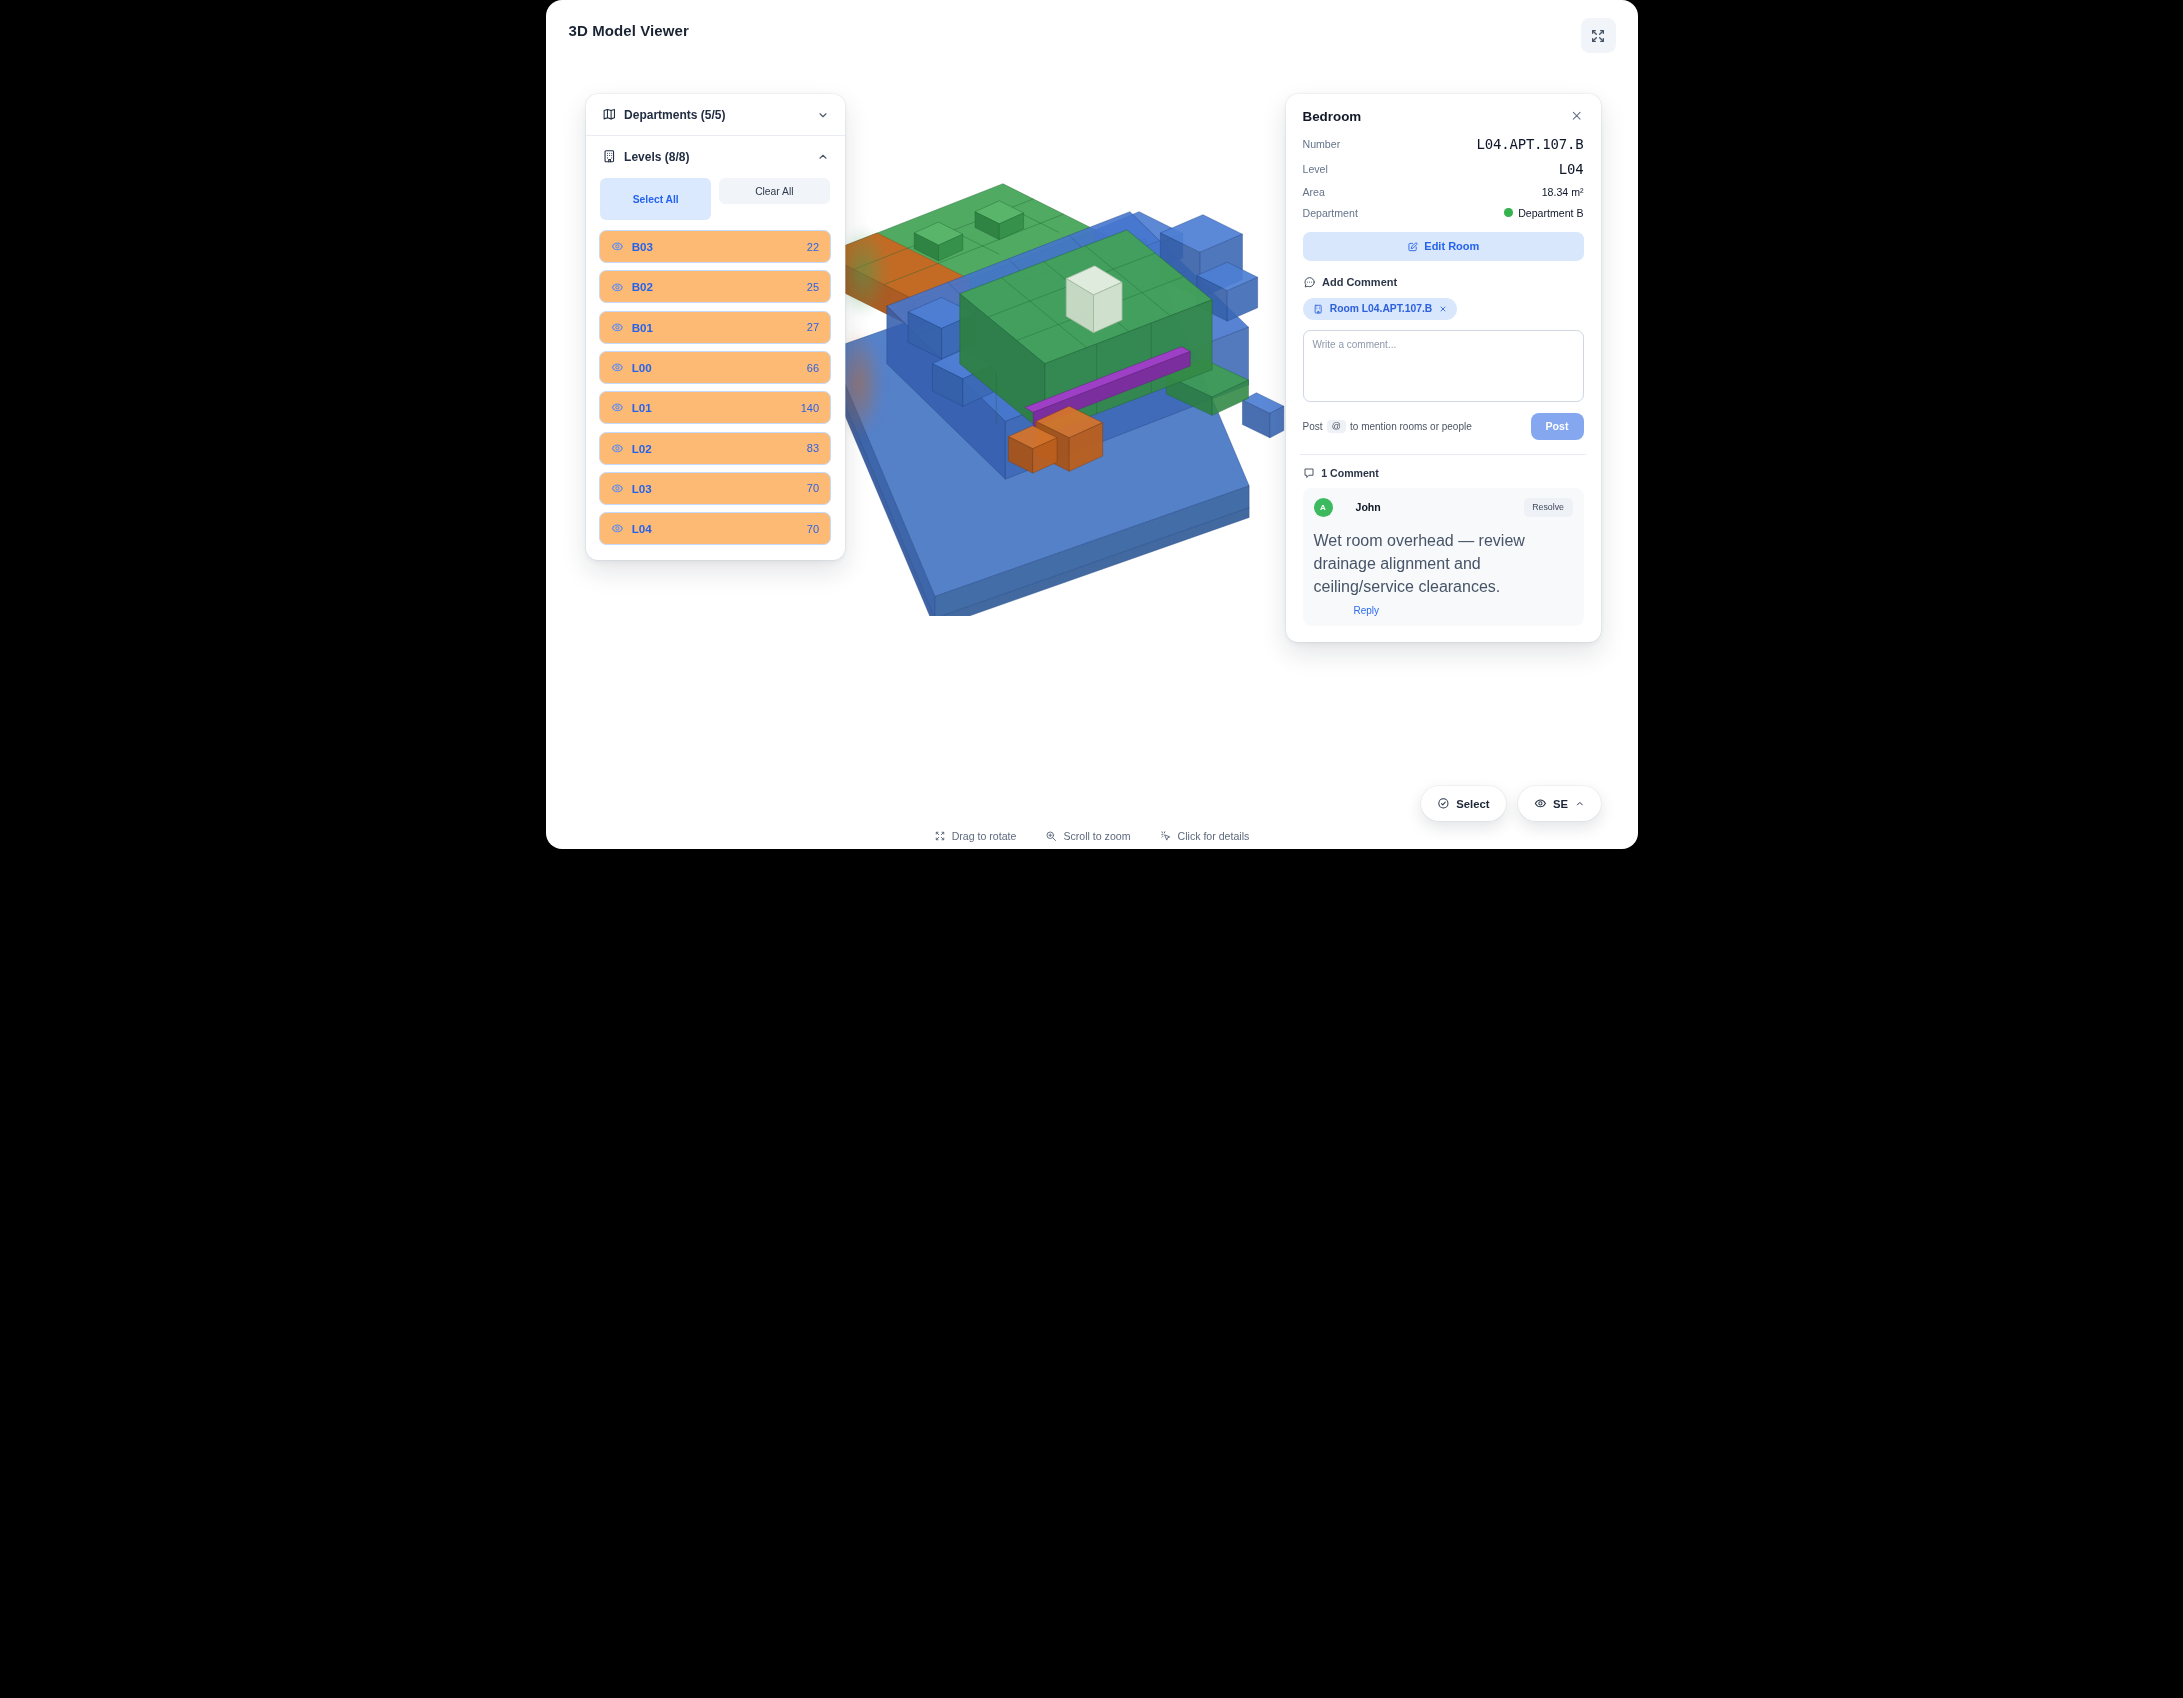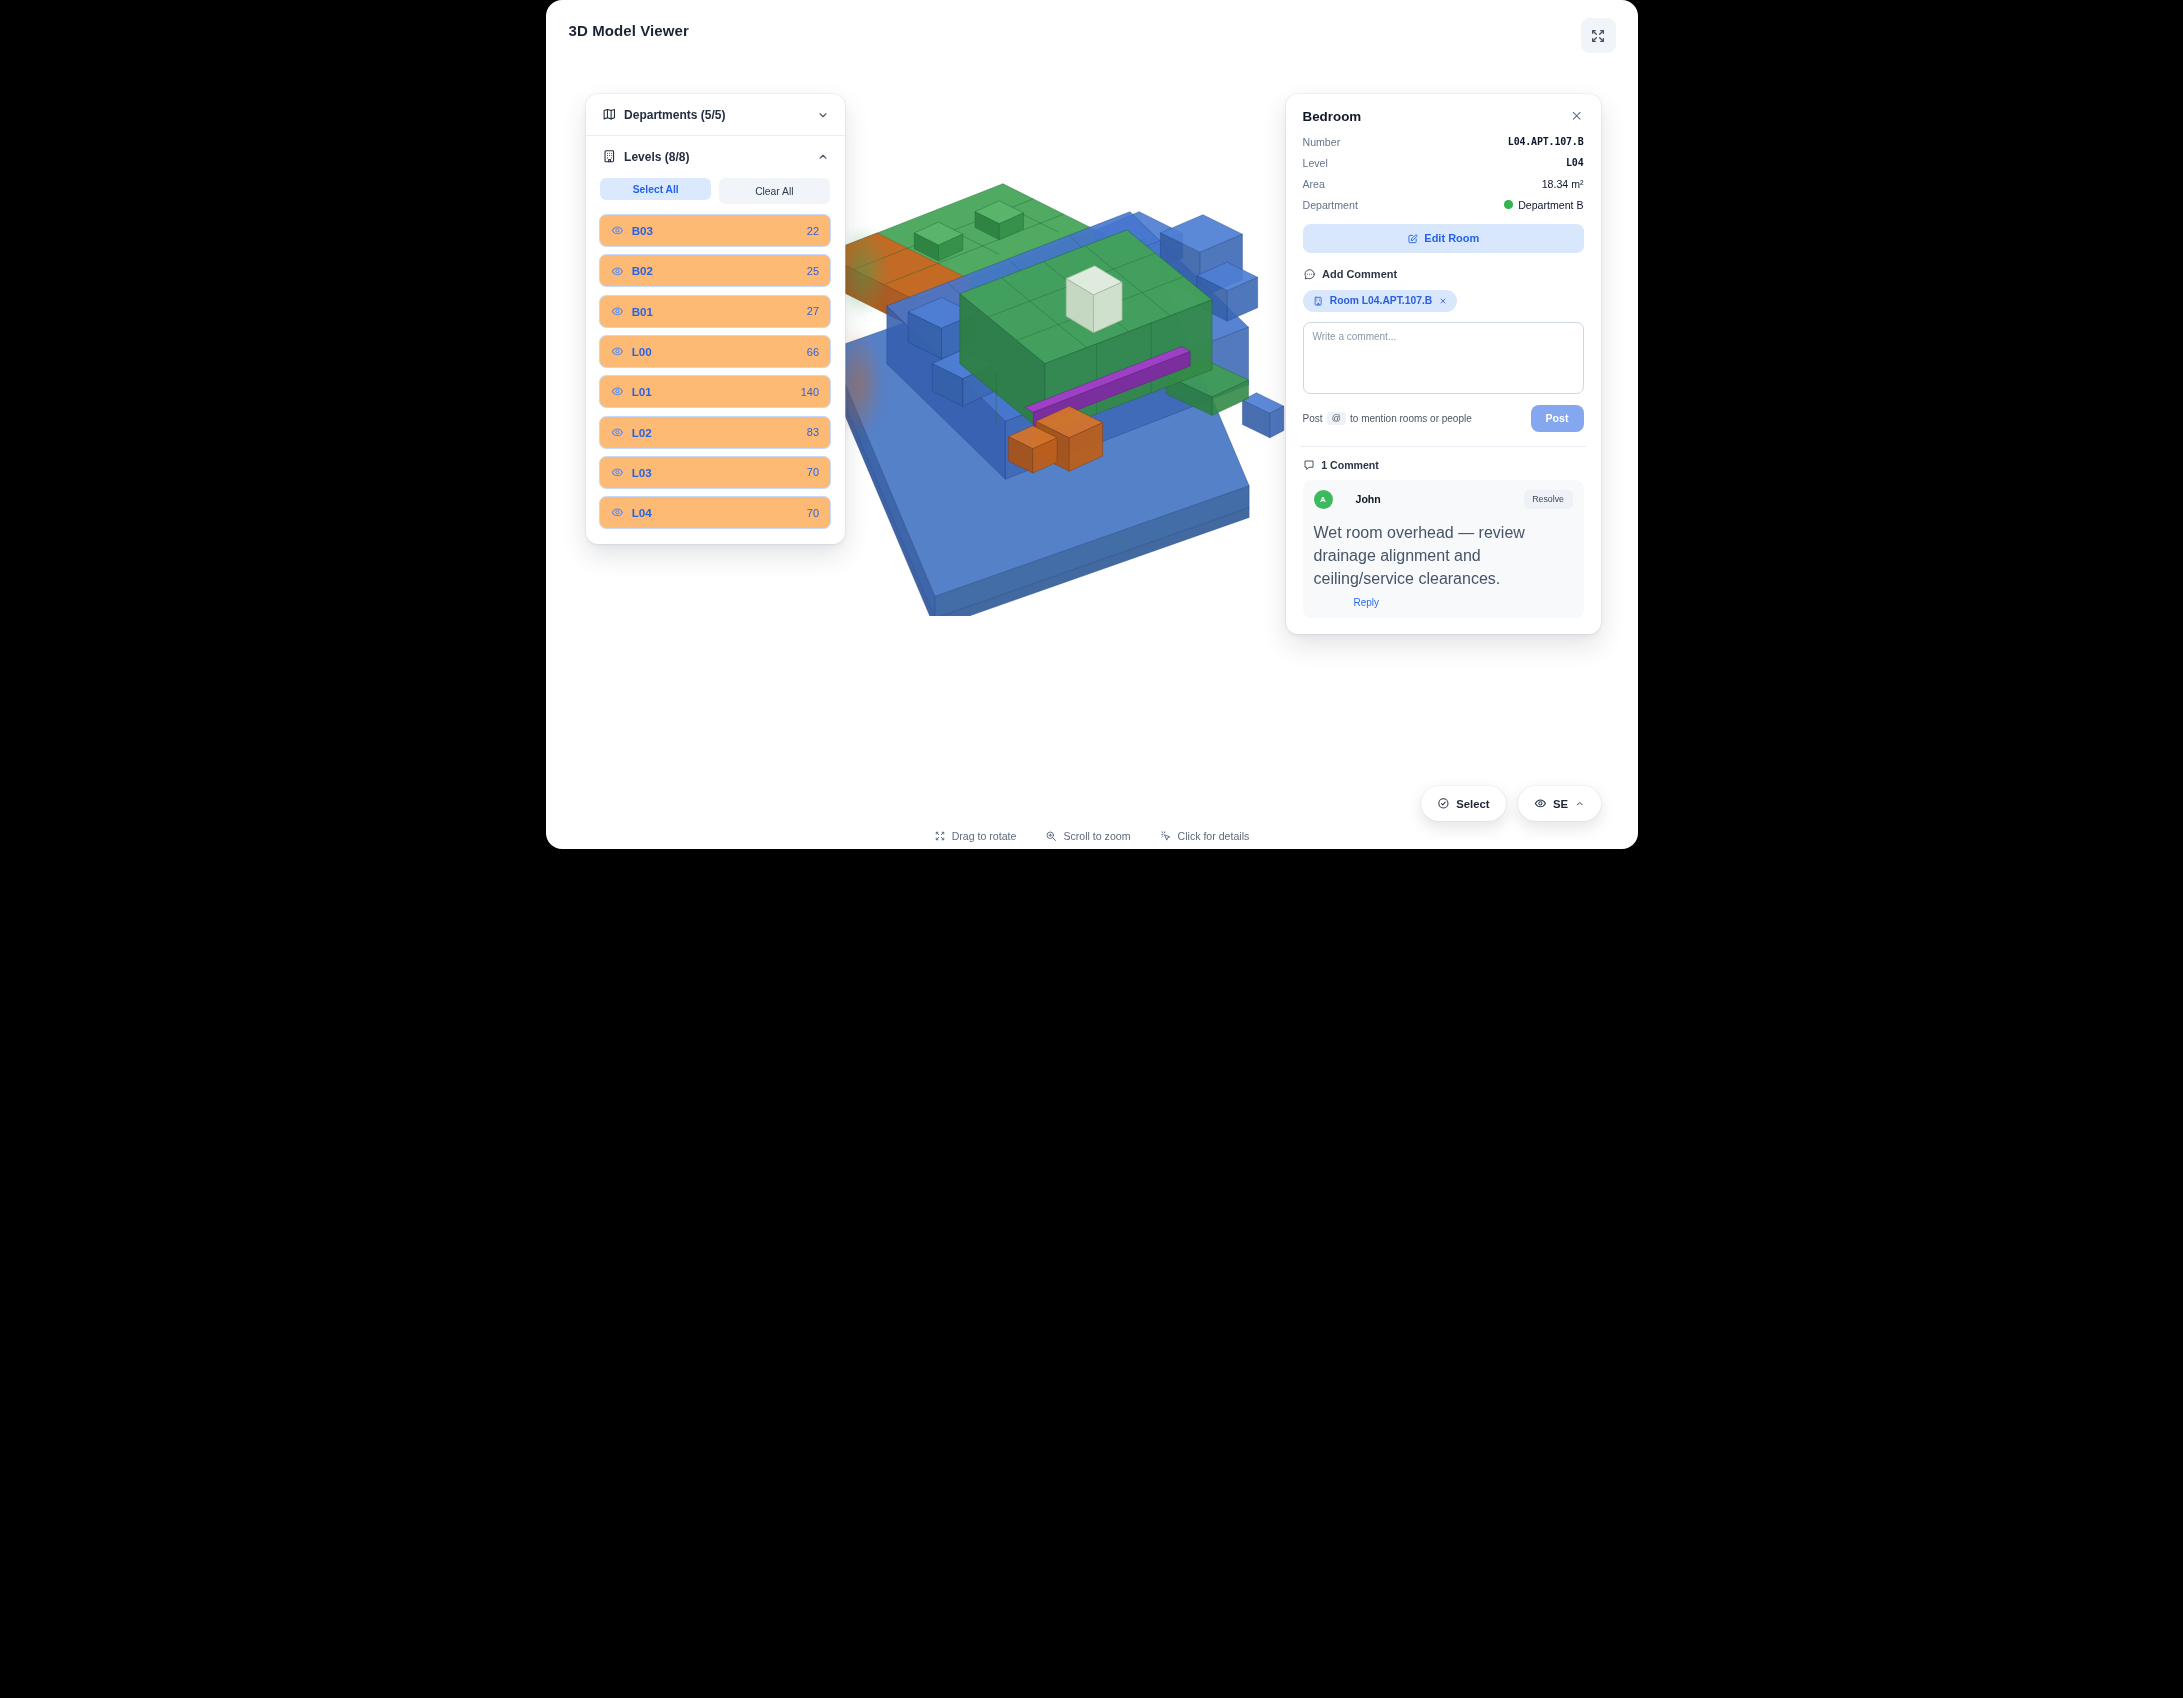--- a/index.html
+++ b/index.html
@@ -26,40 +26,40 @@
     box-shadow:0 11px 27px rgba(15,23,42,.12), 0 1.2px 4.9px rgba(15,23,42,.05), 0 0 0 0.6px rgba(230,236,243,.7);
   }
   .left-panel { left:40px; top:94px; width:259px; }
   .panel-header { display:flex; align-items:center; gap:8px; padding:13.4px 16px; cursor:pointer; }
   .panel-header .hicon { width:14.6px; height:14.6px; color:#232e42; flex:0 0 auto; }
   .panel-header .hlabel { font-size:12px; font-weight:700; color:#232e42; }
   .panel-header .chev { margin-left:auto; width:12px; height:12px; color:#4a5668; }
   .panel-divider { height:0.6px; background:#e9edf3; }
   .levels-body { padding:0 13.4px 14.6px; }
   .toggle-row { display:flex; gap:7.3px; margin:8.5px 1.2px 9.7px; }
-  .btn-selectall { flex:1; height:22px; border:none; border-radius:6px; background:#dbe9fe; color:#2563eb; font-size:10.3px; font-weight:600; font-family:inherit; cursor:pointer; }
+  .btn-selectall { flex:1; height:42px; border:none; border-radius:6px; background:#dbe9fe; color:#2563eb; font-size:10.3px; font-weight:600; font-family:inherit; cursor:pointer; }
   .btn-clearall  { flex:1; height:26px; border:none; border-radius:6px; background:#f1f4f8; color:#2f3a4d; font-size:10.3px; font-weight:500; font-family:inherit; cursor:pointer; }
   .level-list { display:flex; flex-direction:column; gap:7.3px; }
   .level-row {
     height:33px; display:flex; align-items:center; gap:8px; padding:0 11px;
     background:#fdba74; border:0.9px solid #c5dafb; border-radius:7.3px; cursor:pointer;
   }
   .level-row .eye { width:12.8px; height:12.8px; color:#5b8cf2; flex:0 0 auto; }
   .level-row .lname { font-size:11.6px; font-weight:600; color:#2563eb; }
   .level-row .lcount { margin-left:auto; font-size:11px; font-weight:500; color:#2b63e4; }
   
   .right-panel { left:740px; top:94px; width:315px; padding:14.6px 17px 16px; }
   .rp-head { display:flex; align-items:center; }
   .rp-title { font-size:13.4px; font-weight:700; color:#111827; }
   .rp-close { margin-left:auto; width:13.4px; height:13.4px; color:#64748b; cursor:pointer; }
   .fields { margin-top:12px; display:flex; flex-direction:column; gap:9px; }
   .f-row { display:flex; align-items:center; }
   .f-label { font-size:10.6px; color:#64748b; }
   .f-value { margin-left:auto; font-size:10.6px; color:#0f172a; }
-  .mono { font-family:"DejaVu Sans Mono", monospace; font-size:10px; letter-spacing:-0.2px;font-weight:bold; }
+  .mono { font-family:"DejaVu Sans Mono", monospace; font-size:14px; letter-spacing:-0.2px; }
   .dept-value { margin-left:auto; display:flex; align-items:center; gap:5.5px; font-size:10.6px; color:#0f172a; }
   .dept-dot { width:8.5px; height:8.5px; border-radius:50%; background:#36b24e; }
   .edit-room-btn {
     margin-top:13.4px; width:100%; height:29px; border:none; border-radius:7.3px; background:#d9e7fd;
     color:#2563eb; font-size:11px; font-weight:600; font-family:inherit; display:flex; align-items:center; justify-content:center; gap:6px; cursor:pointer;
   }
   .edit-room-btn .eicon { width:11.6px; height:11.6px; }
   .add-comment-row { margin-top:15px; display:flex; align-items:center; gap:6.7px; color:#2c3648; }
   .add-comment-row .aicon { width:12.8px; height:12.8px; color:#3b4657; }
   .add-comment-row .alabel { font-size:11px; font-weight:600; }

